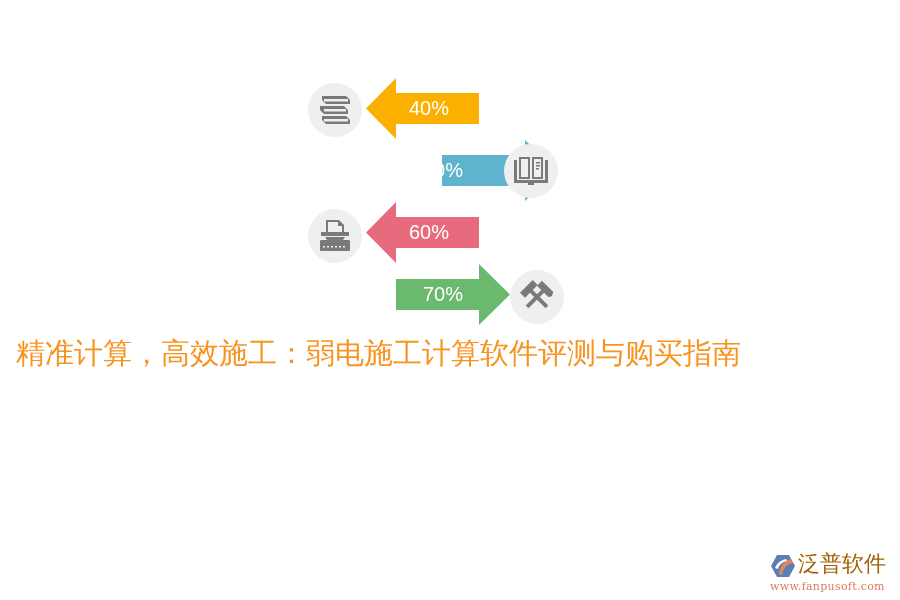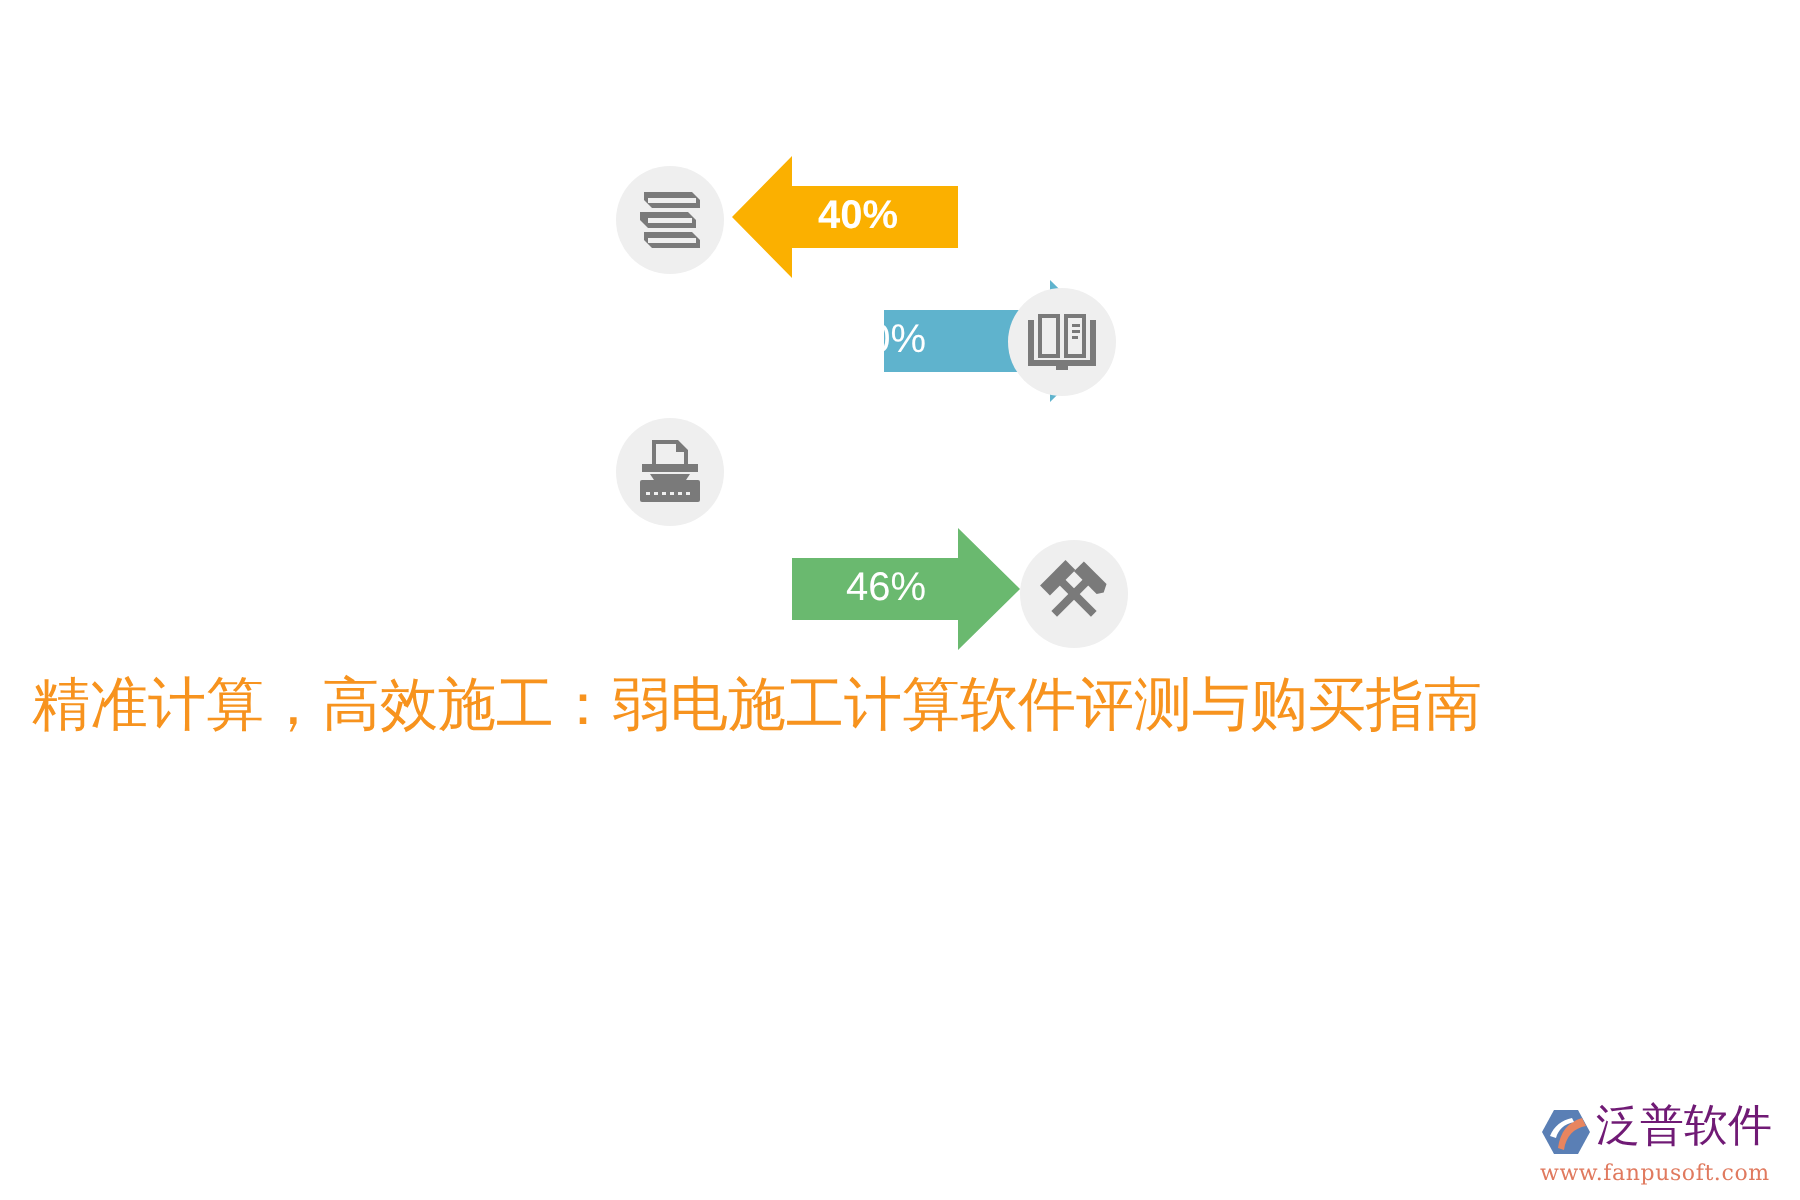--- a/index.html
+++ b/index.html
@@ -6,41 +6,41 @@
   body { width: 900px; height: 600px; background: #ffffff; position: relative; overflow: hidden; font-family: "Liberation Sans", "DejaVu Sans", sans-serif; }
   .stage { position: absolute; left: 0; top: 0; width: 900px; height: 600px; }
   .arrow { position: absolute; }
   .arrow svg { display: block; }
   .arrow-label { position: absolute; color: #ffffff; font-size: 20px; font-family: "Liberation Sans", sans-serif; line-height: 1; text-align: center; }
   .icon-circle { position: absolute; width: 54px; height: 54px; border-radius: 50%; background: #efefef; display: flex; align-items: center; justify-content: center; }
   .icon-circle svg { display: block; }
   .headline { position: absolute; left: 16px; top: 338px; font-family: Liberation Sans, sans-serif; font-size: 29px; color: #f7931e; letter-spacing: 0px; white-space: nowrap; line-height: 1.1; }
   .logo { position: absolute; left: 768px; top: 552px; width: 128px; height: 44px; }
   .logo-mark { position: absolute; left: 2px; top: 2px; }
-  .logo-name { position: absolute; left: 30px; top: 0px; font-family: "DejaVu Sans", sans-serif; font-size: 22px; color: #701a75; white-space: nowrap; line-height: 1.1; }
+  .logo-name { position: absolute; left: 30px; top: 0px; font-family: "DejaVu Sans", sans-serif; font-size: 22px; color: #a16207; white-space: nowrap; line-height: 1.1; }
   .logo-url { position: absolute; left: 2px; top: 28px; font-family: "DejaVu Serif", "Liberation Serif", serif; font-size: 11px; color: #e07a5f; white-space: nowrap; letter-spacing: 0.3px; text-align: right; }
 </style>
 </head>
 <body>
 
 <div class="stage">
 
   <div class="icon-circle" style="left:308px; top:83px;">
     <svg width="38" height="34" viewBox="0 0 38 34">
       <g fill="#7a7a7a">
         <path d="M6 3 L30 3 L34 7 L34 11 L10 11 L6 7 Z"></path>
         <rect x="8" y="6" width="24" height="2.5" fill="#efefef"></rect>
         <path d="M4 13 L28 13 L32 17 L32 21 L8 21 L4 17 Z"></path>
         <rect x="8" y="16" width="22" height="2.5" fill="#efefef"></rect>
         <path d="M6 23 L30 23 L34 27 L34 31 L10 31 L6 27 Z"></path>
         <rect x="8" y="26" width="24" height="2.5" fill="#efefef"></rect>
       </g>
     </svg>
   </div>
-  <div class="arrow" style="left:366px; top:78px;font-weight:bold;">
+  <div class="arrow" style="left:366px; top:78px;">
     <svg width="114" height="61" viewBox="0 0 114 61">
       <polygon points="0,30.5 30,0 30,15 113,15 113,46 30,46 30,61" fill="#fbb000"></polygon>
     </svg>
     <span class="arrow-label" style="left:30px; top:20px; width:66px;">40%</span>
   </div>
 
   <div class="arrow" style="left:396px; top:140px;padding-left:46px;">
     <svg width="114" height="61" viewBox="0 0 114 61">
       <polygon points="0,15 83,15 83,0 114,30.5 83,61 83,46 0,46" fill="#5fb3cd"></polygon>
     </svg>
@@ -73,26 +73,32 @@
       <g fill="#efefef">
         <rect x="6" y="28" width="2" height="1.5"></rect>
           <rect x="10" y="28" width="2" height="1.5"></rect>
         <rect x="14" y="28" width="2" height="1.5"></rect>
           <rect x="18" y="28" width="2" height="1.5"></rect>
         <rect x="22" y="28" width="2" height="1.5"></rect>
           <rect x="26" y="28" width="2" height="1.5"></rect>
       </g>
     </svg>
   </div>
+  <div class="arrow" style="left:366px; top:202px;">
+    <svg width="114" height="61" viewBox="0 0 114 61">
+      <polygon points="0,30.5 30,0 30,15 113,15 113,46 30,46 30,61" fill="#e86b7d"></polygon>
+    </svg>
+    <span class="arrow-label" style="left:30px; top:20px; width:66px;">60%</span>
+  </div>
 
   <div class="arrow" style="left:396px; top:264px;">
     <svg width="114" height="61" viewBox="0 0 114 61">
       <polygon points="0,15 83,15 83,0 114,30.5 83,61 83,46 0,46" fill="#6ab96f"></polygon>
     </svg>
-    <span class="arrow-label" style="left:14px; top:20px; width:66px;">46%</span>
+    <span class="arrow-label" style="left:14px; top:20px; width:66px;">70%</span>
   </div>
   <div class="icon-circle" style="left:510px; top:270px;">
     <svg width="36" height="36" viewBox="0 0 36 36">
       <g fill="#7a7a7a">
         <g transform="rotate(-45 18 18)">
           <rect x="16" y="8" width="4" height="24"></rect>
           <path d="M9 3 L27 3 L27 10 L9 10 Z"></path>
         </g>
         <g transform="rotate(45 18 18)">
           <rect x="16" y="8" width="4" height="24"></rect>

